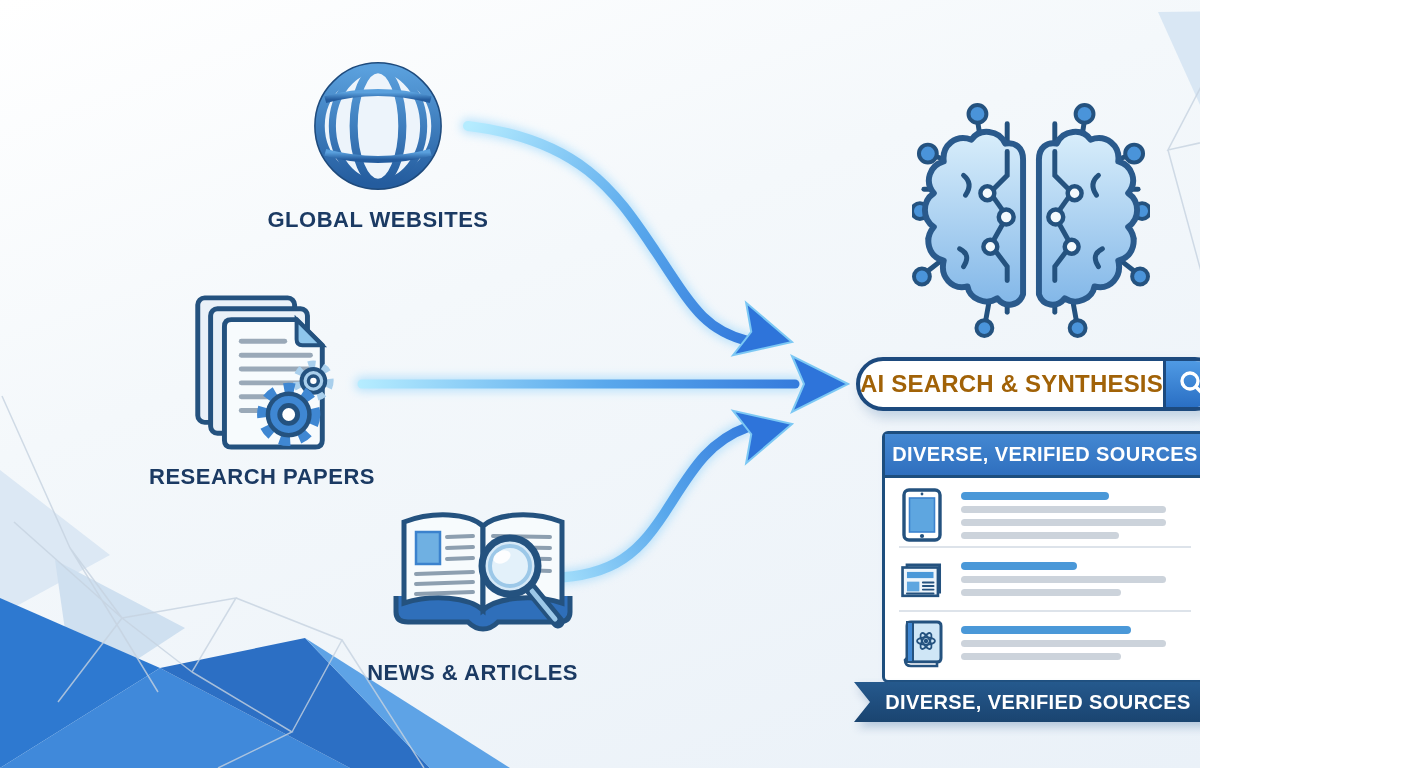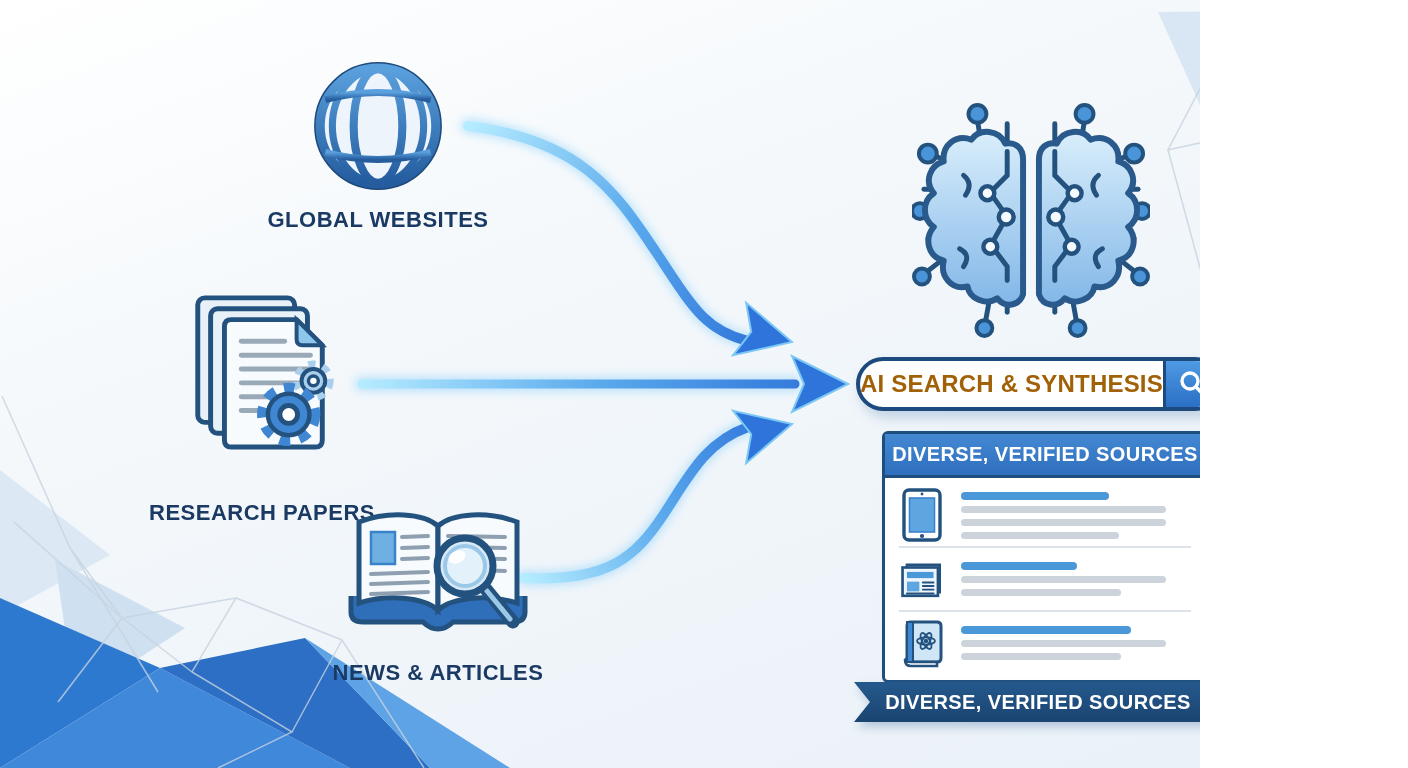--- a/index.html
+++ b/index.html
@@ -124,21 +124,21 @@
         <ellipse cx="70" cy="70" rx="24" ry="56" fill="none" stroke="url(#globeG)" stroke-width="8"></ellipse>
         <ellipse cx="70" cy="70" rx="45" ry="56" fill="none" stroke="url(#globeG)" stroke-width="7"></ellipse>
         <line x1="14" y1="70" x2="126" y2="70" stroke="url(#globeG)" stroke-width="8"></line>
         <path d="M18,44 Q70,30 122,44" fill="none" stroke="url(#globeG)" stroke-width="7"></path>
         <path d="M18,96 Q70,110 122,96" fill="none" stroke="url(#globeG)" stroke-width="7"></path>
       </svg>
     </span>
     <div class="source-label">GLOBAL WEBSITES</div>
   </section>
 
-  <section class="source" style="left:122px;top:286px;width:280px;gap:36px;">
+  <section class="source" style="left:122px;top:286px;width:280px;">
     <span>
       <svg width="168" height="168" viewBox="0 0 170 170">
         <g stroke="#24527f" stroke-width="5" fill="#e9f1f8">
           <rect x="20" y="12" width="98" height="126" rx="7"></rect>
           <rect x="33" y="23" width="98" height="126" rx="7"></rect>
         </g>
         <path d="M54,34 h66 l26,26 v96 q0,7 -7,7 h-85 q-7,0 -7,-7 v-115 q0,-7 7,-7 z" fill="#f7fbfd" stroke="#24527f" stroke-width="5"></path>
         <path d="M120,34 l26,26 h-20 q-6,0 -6,-6 z" fill="#8ec6ec" stroke="#24527f" stroke-width="4"></path>
         <g stroke="#9aa9b8" stroke-width="5" stroke-linecap="round">
           <line x1="64" y1="56" x2="108" y2="56"></line>
@@ -158,21 +158,21 @@
         <g>
           <circle cx="112" cy="130" r="26" fill="none" stroke="#3f87d2" stroke-width="12" stroke-dasharray="10.5 9"></circle>
           <circle cx="112" cy="130" r="21" fill="#3f87d2" stroke="#24527f" stroke-width="4.5"></circle>
           <circle cx="112" cy="130" r="9" fill="#ffffff" stroke="#24527f" stroke-width="5"></circle>
         </g>
       </svg>
     </span>
     <div class="source-label">RESEARCH PAPERS</div>
   </section>
 
-  <section class="source" style="left:298px;top:500px;width:280px;">
+  <section class="source" style="left:298px;top:500px;width:280px;align-items:flex-end;">
     <span>
       <svg width="190" height="150" viewBox="0 0 190 150">
         <path d="M8,96 L8,112 Q8,122 20,122 H80 Q87,129 95,129 Q103,129 110,122 H170 Q182,122 182,112 L182,96" fill="#2f6fba" stroke="#24527f" stroke-width="5"></path>
         <path d="M95,110 C80,97 45,94 16,103 L16,22 C45,11 80,13 95,26 Z" fill="#f7fbfd" stroke="#24527f" stroke-width="5"></path>
         <path d="M95,110 C110,97 145,94 174,103 L174,22 C145,11 110,13 95,26 Z" fill="#f7fbfd" stroke="#24527f" stroke-width="5"></path>
         <rect x="28" y="32" width="24" height="32" fill="#6fb0e2" stroke="#3b82cd" stroke-width="2.5"></rect>
         <g stroke="#8d9fb0" stroke-width="4" stroke-linecap="round">
           <line x1="59" y1="37" x2="85" y2="36"></line>
             <line x1="59" y1="48" x2="85" y2="47"></line>
             <line x1="59" y1="59" x2="85" y2="58"></line>

